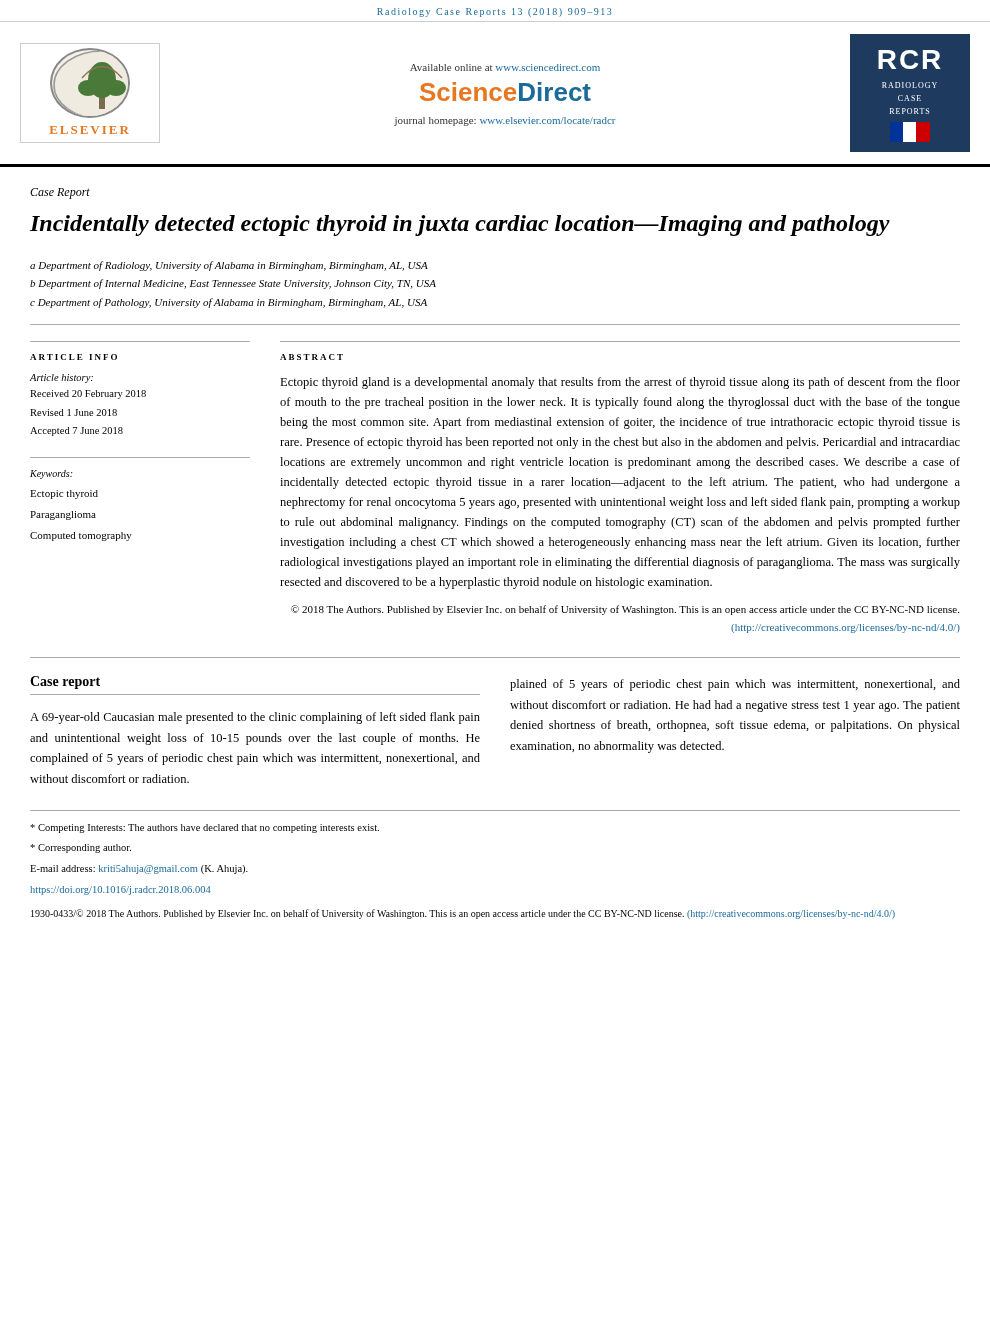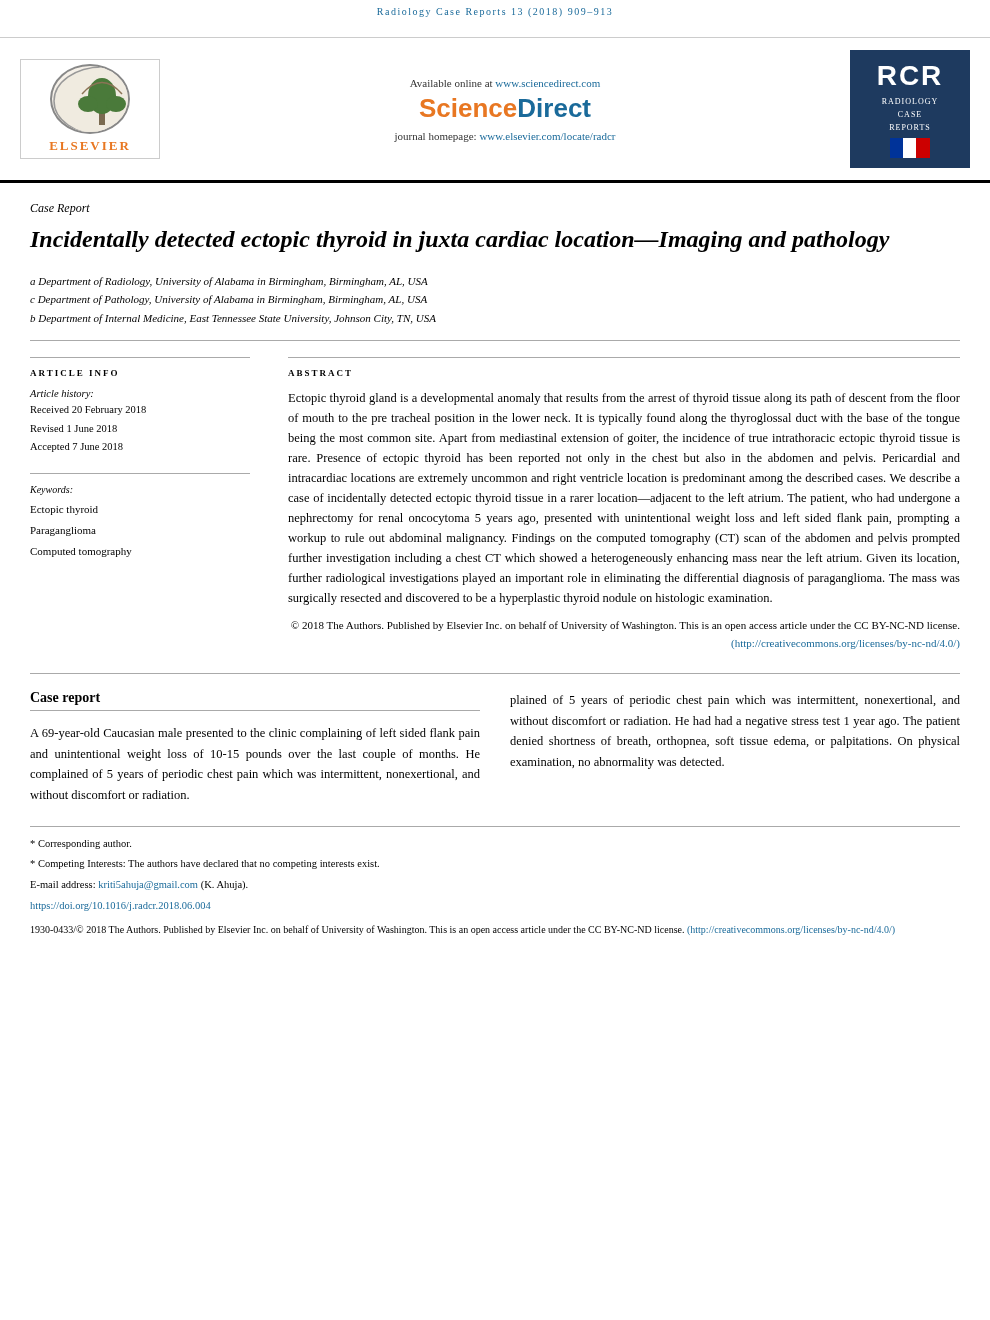--- a/index.html
+++ b/index.html
@@ -8,21 +8,21 @@
       min-height: 1320px;
       background: #fff;
       font-family: "Times New Roman", Times, serif;
       font-size: 13px;
       color: #000;
     }
 
     
     .top-bar {
       text-align: center;
-      padding: 6px 0 20px;
+      padding: 6px 0 4px;
       font-size: 10px;
       letter-spacing: 1.5px;
       color: #1a6a9a;
       border-bottom: 1px solid #ccc;
     }
 
     
     .journal-header {
       display: flex;
       align-items: center;
@@ -150,21 +150,21 @@
       border-bottom: 1px solid #aaa;
       padding-bottom: 12px;
     }
     .affiliation-item {
       font-style: italic;
     }
 
     
     .two-col {
       display: flex;
-      gap: 38px;
+      gap: 30px;
       margin-top: 10px;
     }
     .left-col {
       width: 220px;
       flex-shrink: 0;
       border-top: 1px solid #aaa;
       padding-top: 10px;
     }
     .right-col {
       flex: 1;
@@ -329,22 +329,22 @@
 
 <div class="main-content">
 
   <div class="case-report-label">Case Report</div>
 
   <div class="article-title">Incidentally detected ectopic thyroid in juxta cardiac location—Imaging and pathology</div>
 
 
   <div class="affiliations">
     <div class="affiliation-item">a Department of Radiology, University of Alabama in Birmingham, Birmingham, AL, USA</div>
+    <div class="affiliation-item">b Department of Internal Medicine, East Tennessee State University, Johnson City, TN, USA</div>
     <div class="affiliation-item">c Department of Pathology, University of Alabama in Birmingham, Birmingham, AL, USA</div>
-    <div class="affiliation-item">b Department of Internal Medicine, East Tennessee State University, Johnson City, TN, USA</div>
   </div>
 
   <div class="two-col">
 
     <div class="left-col">
       <div class="section-heading-small">Article Info</div>
 
       <div class="article-history">
         <div class="label">Article history:</div>
         <div class="dates">
@@ -380,22 +380,22 @@
     <div class="body-left">
       <div class="case-report-heading">Case report</div>
       <div class="body-text">A 69-year-old Caucasian male presented to the clinic complaining of left sided flank pain and unintentional weight loss of 10-15 pounds over the last couple of months. He complained of 5 years of periodic chest pain which was intermittent, nonexertional, and without discomfort or radiation.</div>
     </div>
     <div class="body-right">
       <div class="body-text">plained of 5 years of periodic chest pain which was intermittent, nonexertional, and without discomfort or radiation. He had had a negative stress test 1 year ago. The patient denied shortness of breath, orthopnea, soft tissue edema, or palpitations. On physical examination, no abnormality was detected.</div>
     </div>
   </div>
 
   <div class="footer-notes">
+    <div class="footer-note-item">* Competing Interests: The authors have declared that no competing interests exist.</div>
     <div class="footer-note-item">* Corresponding author.</div>
-    <div class="footer-note-item">* Competing Interests: The authors have declared that no competing interests exist.</div>
     <div class="footer-note-item">
       <span>E-mail address:</span>
       <span class="link-text">kriti5ahuja@gmail.com</span>
       <span>(K. Ahuja).</span>
     </div>
     <div class="footer-note-item">
       <span class="link-text footer-doi">https://doi.org/10.1016/j.radcr.2018.06.004</span>
     </div>
     <div class="footer-copyright">
       <span>1930-0433/© 2018 The Authors. Published by Elsevier Inc. on behalf of University of Washington. This is an open access article under the CC BY-NC-ND license.</span>

